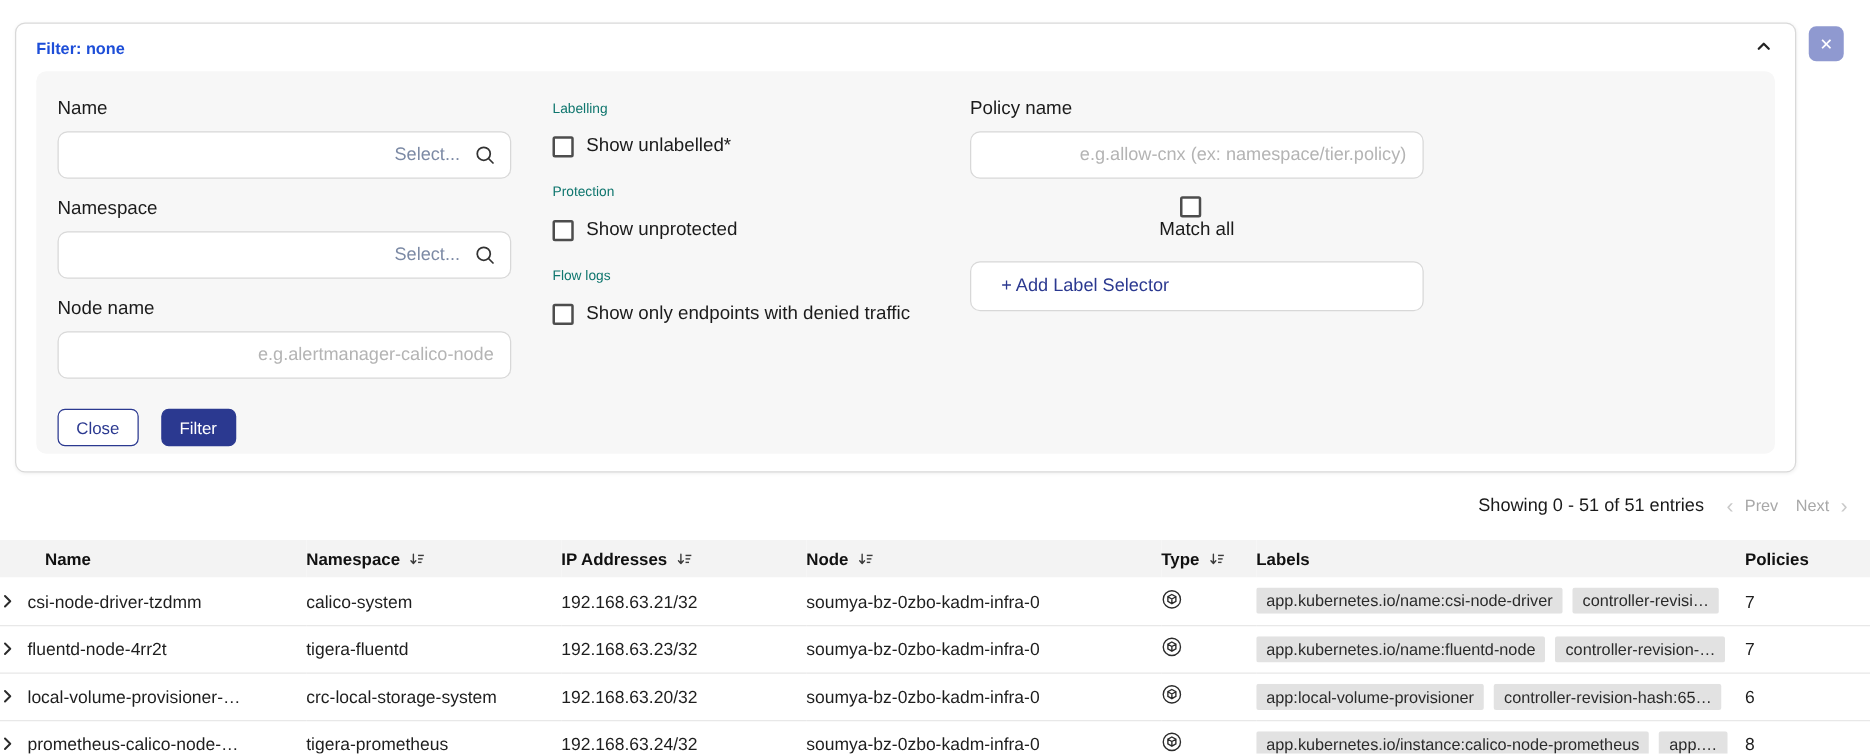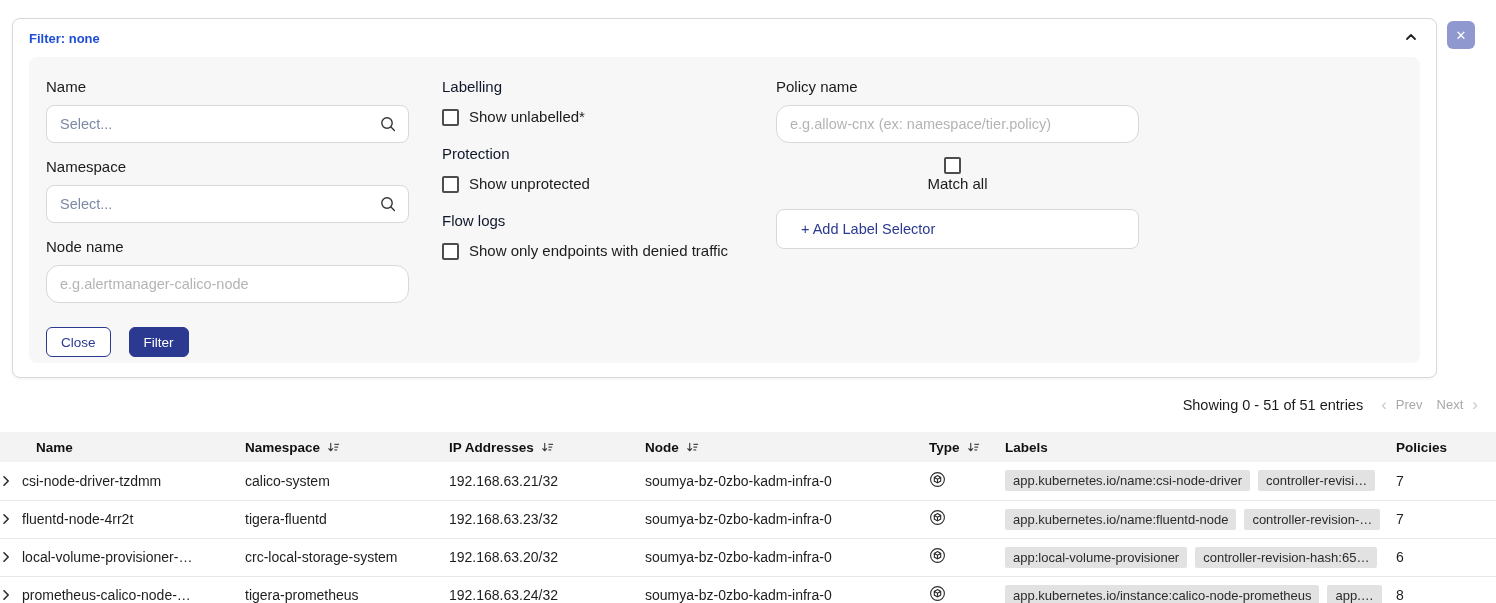--- a/index.html
+++ b/index.html
@@ -26,28 +26,28 @@
   .fcol { position: absolute; top: 20px; }
   .fcol1 { left: 17px; width: 363px; }
   .fcol2 { left: 413px; width: 330px; }
   .fcol3 { left: 747px; width: 363px; }
 
   .field-label { font-size: 15px; font-weight: 500; color: #1b1b1b; margin-bottom: 8px; line-height: 20px; }
   .input-wrap { position: relative; margin-bottom: 14px; }
   .text-input {
     width: 100%; height: 38px; border: 1px solid #d8d8d8; border-radius: 8px;
     background: #fff; padding: 0 40px 0 13px; font-size: 14.5px; color: #a16207;
-    font-family: "Liberation Sans", sans-serif; outline: none;
-  }
-  .text-input.no-icon { padding-right: 13px; border-radius: 13px; }
+    font-family: "Liberation Sans", sans-serif; outline: none; text-align: right;
+  }
+  .text-input.no-icon { padding-right: 13px; }
   .text-input.select-ph::placeholder { color: #7c8aa5; opacity: 1; }
   .text-input.example-ph::placeholder { color: #b4b4b4; opacity: 1; }
   .search-ico { position: absolute; right: 12px; top: 10px; }
 
-  .section-heading { font-size: 15px; font-weight: 500; color: #0f172a; margin-bottom: 10px; line-height: 20px; }
+  .section-heading { font-size: 11px; font-weight: 500; color: #0f766e; margin-bottom: 10px; line-height: 20px; }
   .checkbox-row { display: flex; align-items: center; margin-bottom: 17px; cursor: pointer; }
   .checkbox-box {
     width: 17px; height: 17px; border: 2px solid #4d4d4d; border-radius: 2px;
     background: #fff; margin-right: 10px; flex: 0 0 auto;
   }
   .checkbox-label { font-size: 15px; color: #1b1b1b; line-height: 20px; }
 
   .add-selector-btn {
     width: 100%; height: 40px; background: #fff; border: 1px solid #d8d8d8; border-radius: 8px;
     text-align: left; padding: 0 0 0 24px; font-size: 14.5px; font-weight: 500;

